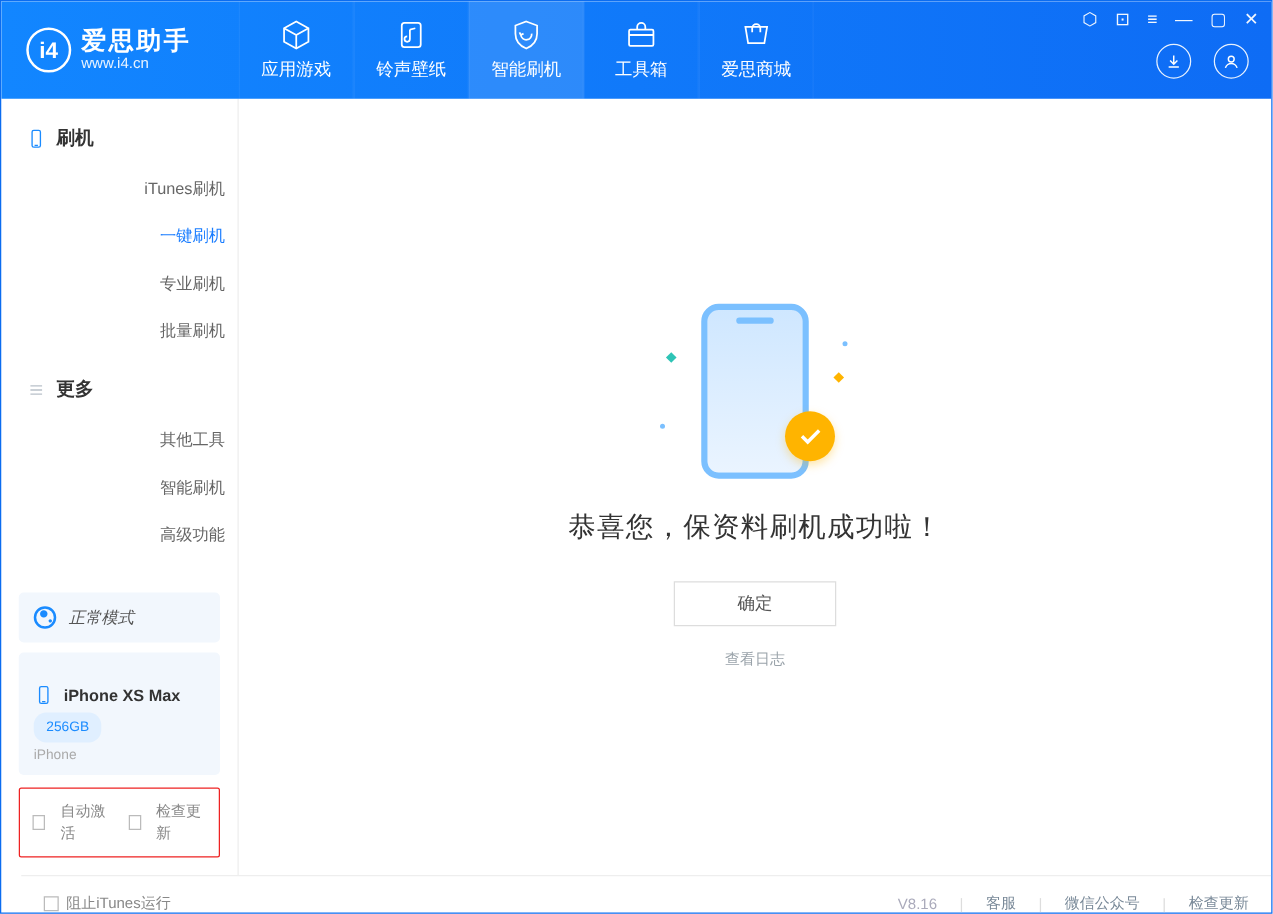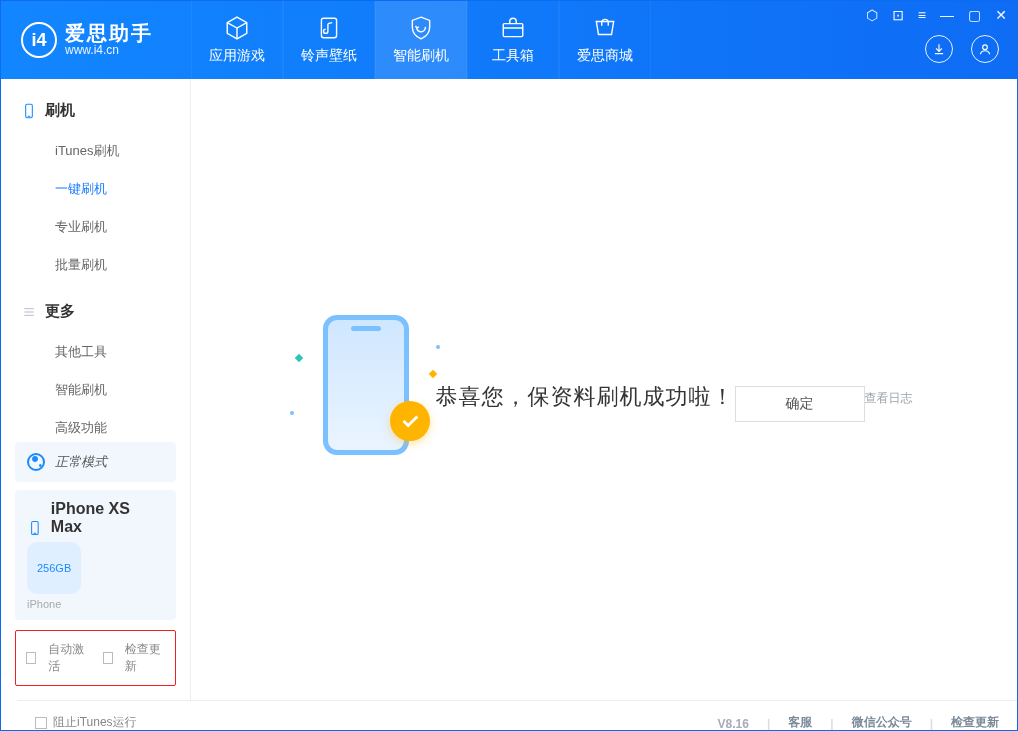--- a/index.html
+++ b/index.html
@@ -76,59 +76,59 @@
   .sidebar { width:190px; border-right:1px solid #eee; display:flex; flex-direction:column; }
   .sidebar-top { flex:1; padding-top:10px; overflow:auto; }
   .section { margin-bottom:6px; }
   .section-head {
     display:flex; align-items:center; gap:8px;
     padding:12px 20px; font-size:15px; color:#333; font-weight:600;
   }
   .section-head svg { width:16px; height:16px; }
   .sub-item {
     padding:10px 10px 10px 54px;
-    font-size:13px; color:#666; cursor:pointer;
+    font-size:13px; color:#666; cursor:pointer;text-align:right;
   }
   .sub-item.active { color:#1a7dff; }
 
   .mode-card {
     margin:8px 14px; height:40px;
     background:#f2f7fd; border-radius:4px;
     display:flex; align-items:center; gap:10px; padding:0 12px;
     font-size:13px; color:#555;font-style:italic;
   }
   .mode-card .dot-icon {
     width:18px;height:18px;border:2px solid #1a8bff;border-radius:50%;position:relative;
     display:flex;align-items:center;justify-content:center;
   }
   .mode-card .dot-icon::before { content:"•"; color:#1a8bff; font-size:22px; line-height:0; position:absolute; top:4px; left:2px;}
   .mode-card .dot-icon::after { content:"•"; color:#1a8bff; font-size:10px; position:absolute; bottom:-2px; right:1px;}
 
   .device-card {
     margin:0 14px 10px; padding:10px 12px;
     background:#f2f7fd; border-radius:4px;
   }
-  .device-card .row1 { display:flex; align-items:flex-end; gap:8px; font-size:16px; color:#333; font-weight:600;}
+  .device-card .row1 { display:flex; align-items:flex-end; gap:8px; font-size:13px; color:#333; font-weight:600;margin-top:16px;}
   .device-card .row1 svg{ width:16px;height:16px; }
   .badge {
     display:inline-block; margin-top:6px; font-size:11px;
-    color:#1a8bff; background:#e0efff; border-radius:10px; padding:20px 10px;
+    color:#1a8bff; background:#e0efff; border-radius:10px; padding:6px 10px;
   }
   .device-card .sys { font-size:11px; color:#aaa; margin-top:4px; }
 
   .option-box {
     margin:0 14px 14px; padding:10px 10px;
     border:1.5px solid #e22; border-radius:2px;
     display:flex; gap:14px; font-size:12px; color:#888;
   }
   .chk { display:flex; align-items:center; gap:12px; cursor:pointer;}
   .chk .box { width:12px; height:12px; border:1px solid #bbb; background:#fff; }
 
   
-  .main { flex:1; position:relative; display:flex; align-items:center; justify-content:center; }
+  .main { flex:1; position:relative; display:flex; flex-direction:column; align-items:center; justify-content:center; }
   .success-msg { font-size:22px; color:#333; margin-top:14px; letter-spacing:1px;}
   .ok-button {
     margin-top:28px; width:130px; height:36px;
     border:1px solid #ddd; background:#fff; cursor:pointer;
     font-size:14px; color:#555;
   }
   .view-log { margin-top:18px; font-size:12px; color:#9aa3aa; cursor:pointer; text-decoration:underline; text-decoration-color:rgba(0,0,0,0);}
 
   
   .illus { position:relative; width:140px; height:150px; }
@@ -150,21 +150,21 @@
   .dotty{position:absolute;width:4px;height:4px;background:#7bc0ff;border-radius:50%;}
   .dotty.d1{left:-6px;bottom:50px;} .dotty.d2{right:-4px;top:30px;}
 
   
   .statusbar {
     height:44px; border-top:1px solid #eee;
     display:flex; align-items:center; padding:0 18px;
     font-size:12px; color:#888;margin-left:16px;
   }
   .statusbar .left { display:flex; align-items:center; gap:6px; }
-  .statusbar .right { margin-left:auto; display:flex; align-items:flex-end; gap:18px; color:#889;font-weight:bold;}
+  .statusbar .right { margin-left:auto; display:flex; align-items:center; gap:18px; color:#889;}
   .statusbar .right .ver { color:#aab; }
   .statusbar .right .sep { color:#ddd; }
   .statusbar .right a { color:#7a8a99; cursor:pointer; }
   .statusbar .chkbox{ width:12px; height:12px; border:1px solid #bbb; }
 
 </style>
 </head>
 <body>
 
 <div class="header">

